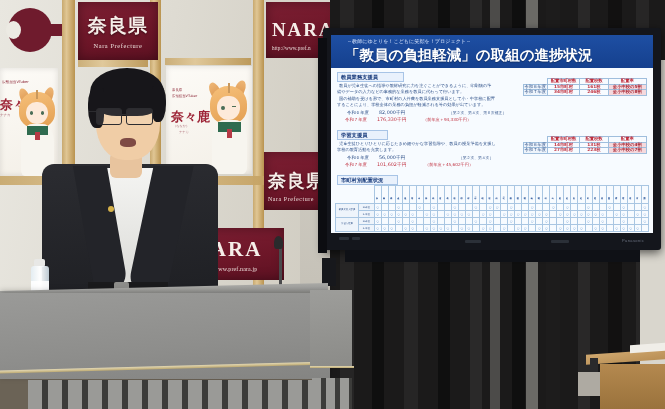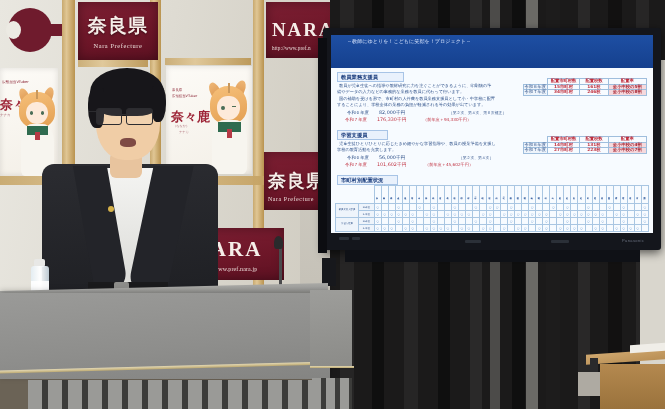--- a/index.html
+++ b/index.html
@@ -233,20 +233,21 @@
   </div>
   <div style="position:absolute;left:640px;top:60px;width:25px;height:330px;background:#d9d6cd;"></div>
 
   <div class="monitor" style="left:323px;top:28px;width:338px;height:222px;">
     <div class="screen" style="left:8px;top:7px;width:322px;height:198px;">
 
       <div class="slide">
 
         <div class="slide-hdr" style="height:33px;"></div>
         <div class="slide-sub" style="left:16px;top:3px;font-size:5.1px;">～教師にゆとりを！こどもに笑顔を！プロジェクト～</div>
+        <div class="slide-title" style="left:14px;top:11px;font-size:14.5px;">「教員の負担軽減」の取組の進捗状況</div>
 
         <div class="sec-tag" style="left:6px;top:37px;width:62px;height:8px;font-size:5.3px;">教員業務支援員</div>
         <div class="body-txt" style="left:8px;top:48px;font-size:4.2px;">教員が児童生徒への指導や教材研究に力を注ぐことができるように、印刷物の準</div>
         <div class="body-txt" style="left:6px;top:54px;font-size:4.2px;">備やデータの入力などの事務的な業務を教員に代わって行います。</div>
         <div class="body-txt" style="left:8px;top:61px;font-size:4.2px;">国の補助を受ける形で、市町村の人件費を教員業務支援員として小・中学校に配置</div>
         <div class="body-txt" style="left:6px;top:67px;font-size:4.2px;">することにより、学校全体の業務の負担が軽減される等の効果が出ています。</div>
         <div class="body-txt" style="left:16px;top:75px;font-size:4.4px;">令和６年度</div>
         <div class="body-txt" style="left:48px;top:75px;font-size:4.8px;">82,000千円</div>
         <div class="body-txt" style="left:118px;top:75px;font-size:3.8px;">［第２次、第４次、第６次補正］</div>
         <div class="body-txt red" style="left:14px;top:82px;font-size:4.4px;">令和７年度</div>

